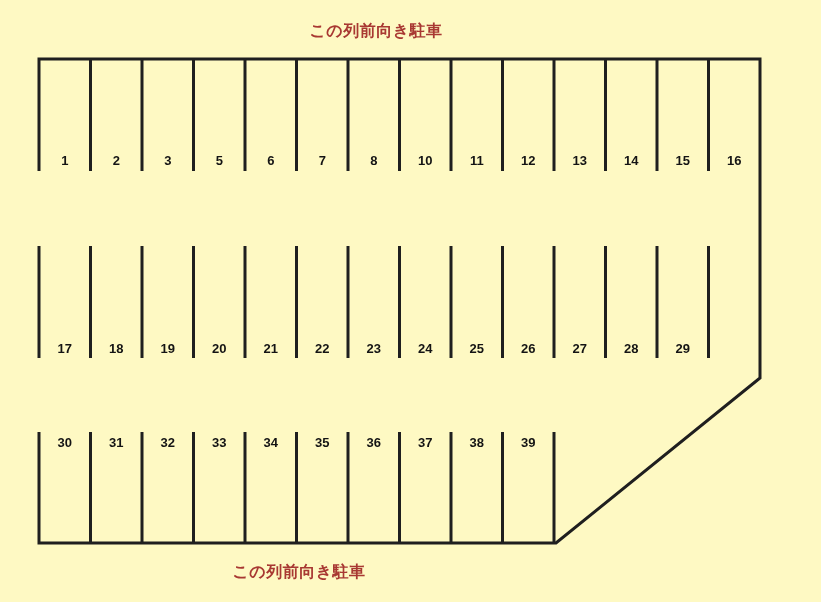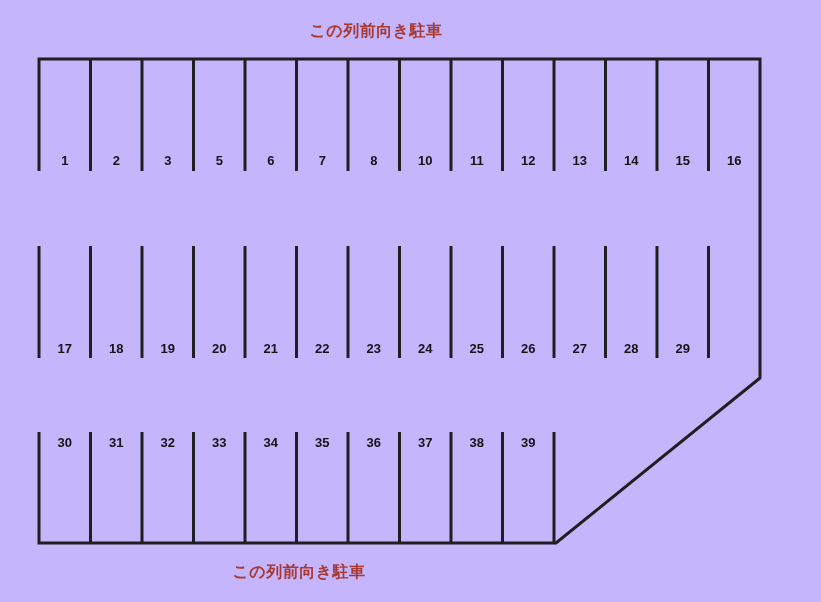--- a/index.html
+++ b/index.html
@@ -31,21 +31,21 @@
   .note-top  { left: 376px; top: 31px; }
   .note-bottom { left: 299px; top: 572px; }
   .stall-num {
     font-size: 13px;
     font-weight: bold;
   }
 </style>
 </head>
 <body>
 
-<div class="canvas" style="background: #c4b5fd; text-align: center;">
+<div class="canvas" style="background: #fef9c3; text-align: center;">
 
   <div class="note note-top" style="color: rgb(168, 56, 50);">この列前向き駐車</div>
 
   <svg class="lot-svg" width="821" height="602" viewBox="0 0 821 602">
     <path id="lot-boundary" d="M 39 171 L 39 59 L 760 59 L 760 378 L 556 543 L 39 543 L 39 432" fill="none" stroke-width="3" stroke-linejoin="miter" stroke-linecap="butt" stroke="#1f1f1f"></path>
     <g id="stall-dividers">
         <line x1="90.5" x2="90.5" y1="59" y2="171" stroke="#1f1f1f" stroke-width="3"></line>
         <line x1="142" x2="142" y1="59" y2="171" stroke="#1f1f1f" stroke-width="3"></line>
         <line x1="193.5" x2="193.5" y1="59" y2="171" stroke="#1f1f1f" stroke-width="3"></line>
         <line x1="245" x2="245" y1="59" y2="171" stroke="#1f1f1f" stroke-width="3"></line>

